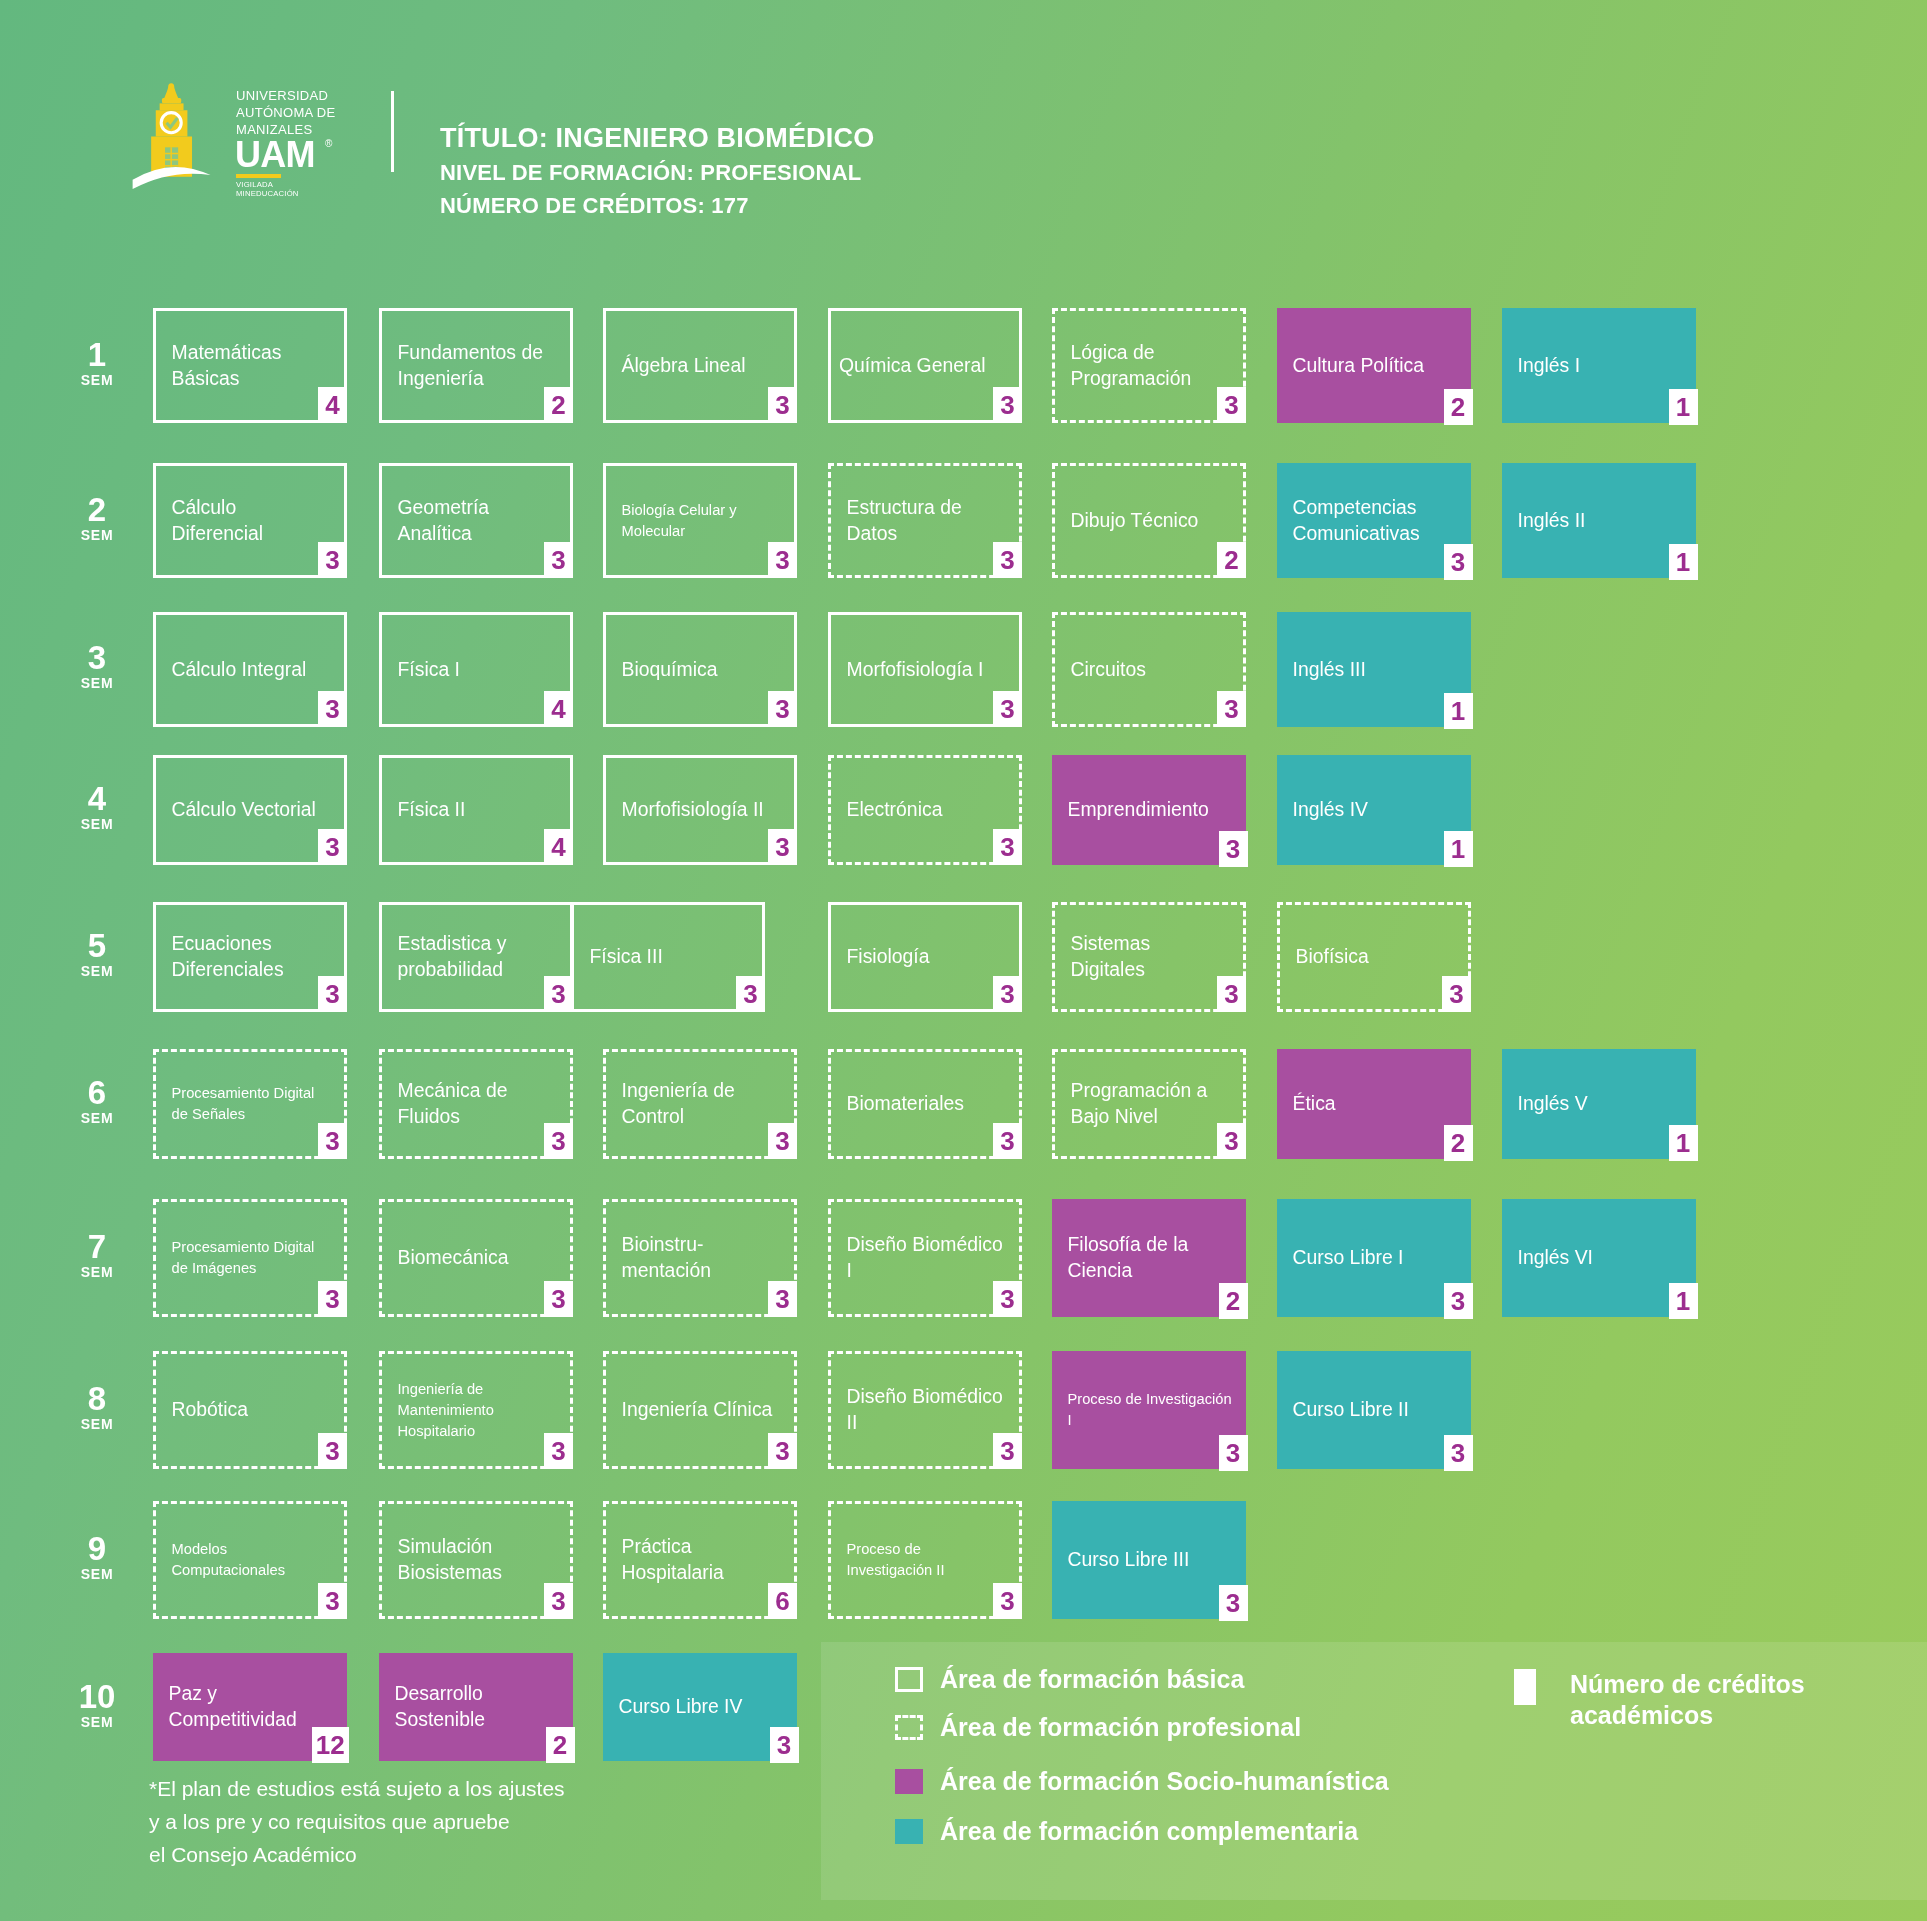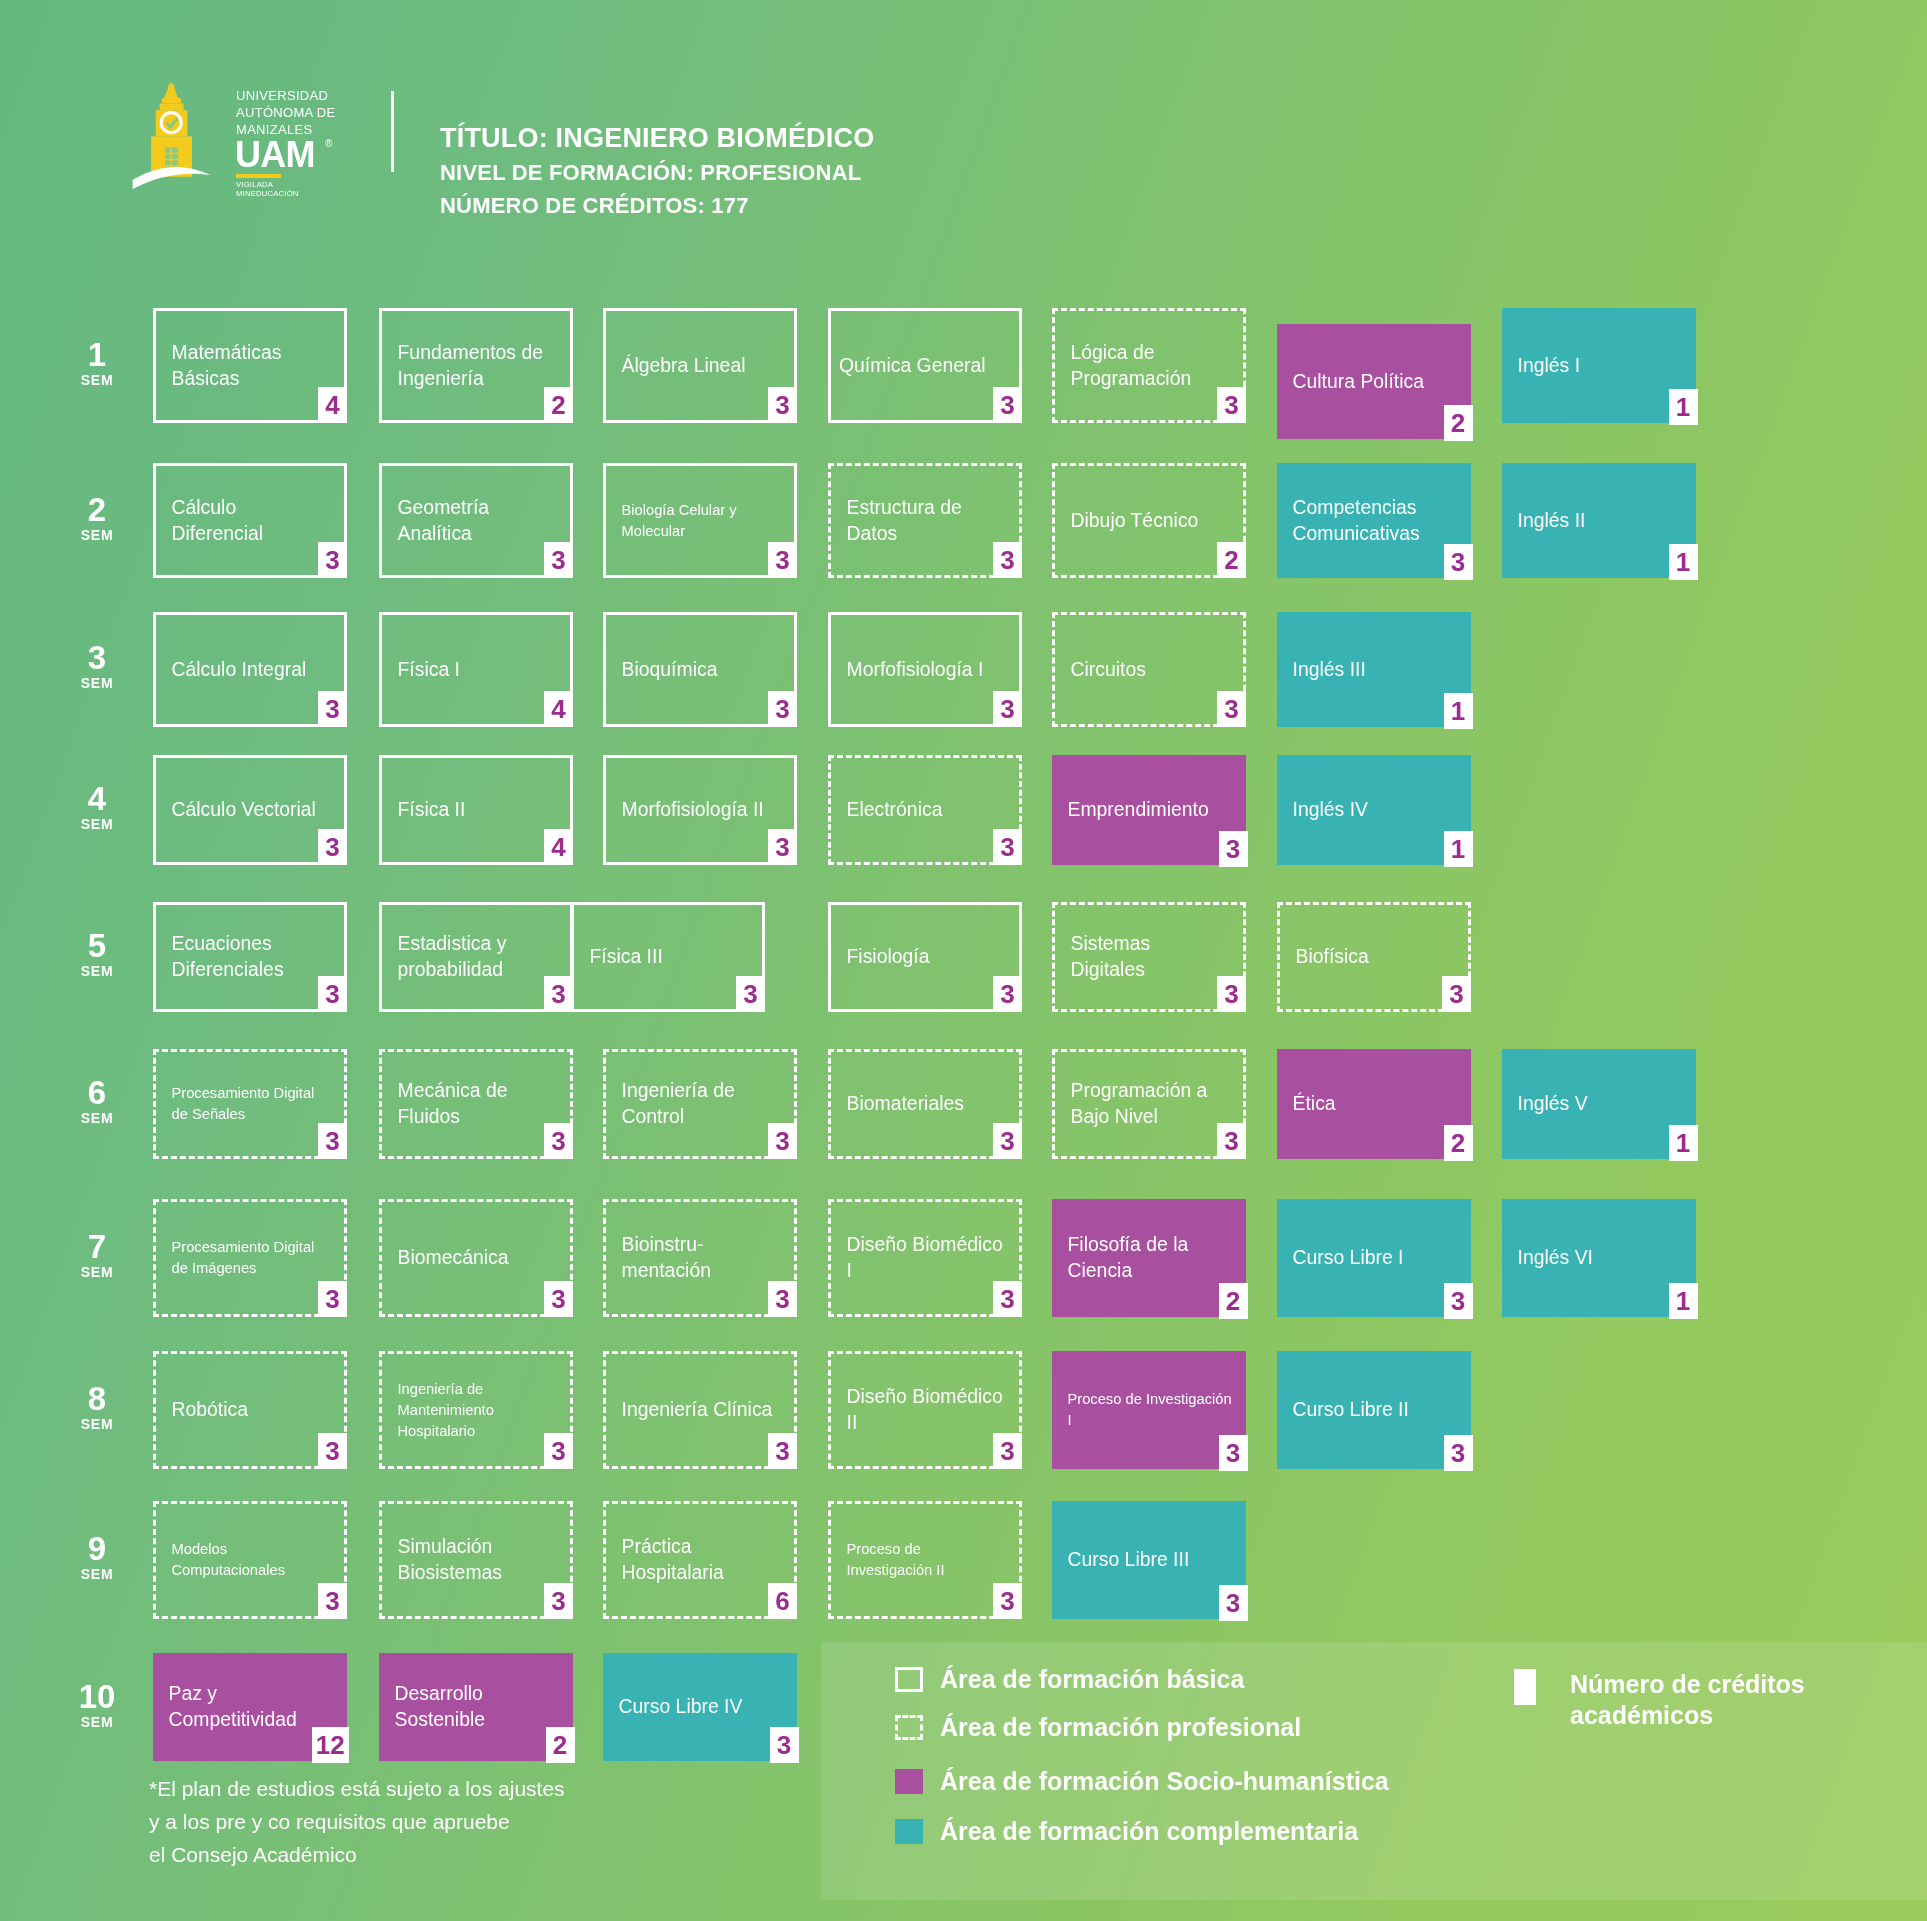--- a/index.html
+++ b/index.html
@@ -153,21 +153,21 @@
       <div class="credit">3</div>
     </div>
     <div class="course basica" style="left: 828px; top: 308px; width: 194px; height: 115px; padding-left: 8px;">
       <span class="t">Química General</span>
       <div class="credit">3</div>
     </div>
     <div class="course profesional" style="left: 1052px; top: 308px; width: 194px; height: 115px;">
       <span class="t">Lógica de Programación</span>
       <div class="credit">3</div>
     </div>
-    <div class="course socio" style="left: 1277px; top: 308px; width: 194px; height: 115px; margin-top: 16px;">
+    <div class="course socio" style="left: 1277px; top: 308px; width: 194px; height: 115px;">
       <span class="t">Cultura Política</span>
       <div class="credit">2</div>
     </div>
     <div class="course comple" style="left: 1502px; top: 308px; width: 194px; height: 115px;">
       <span class="t">Inglés I</span>
       <div class="credit">1</div>
     </div>
     <div class="sem-label" style="left: 62px; top: 493px;">
       <div class="n">2</div>
       <div class="s">SEM</div>

